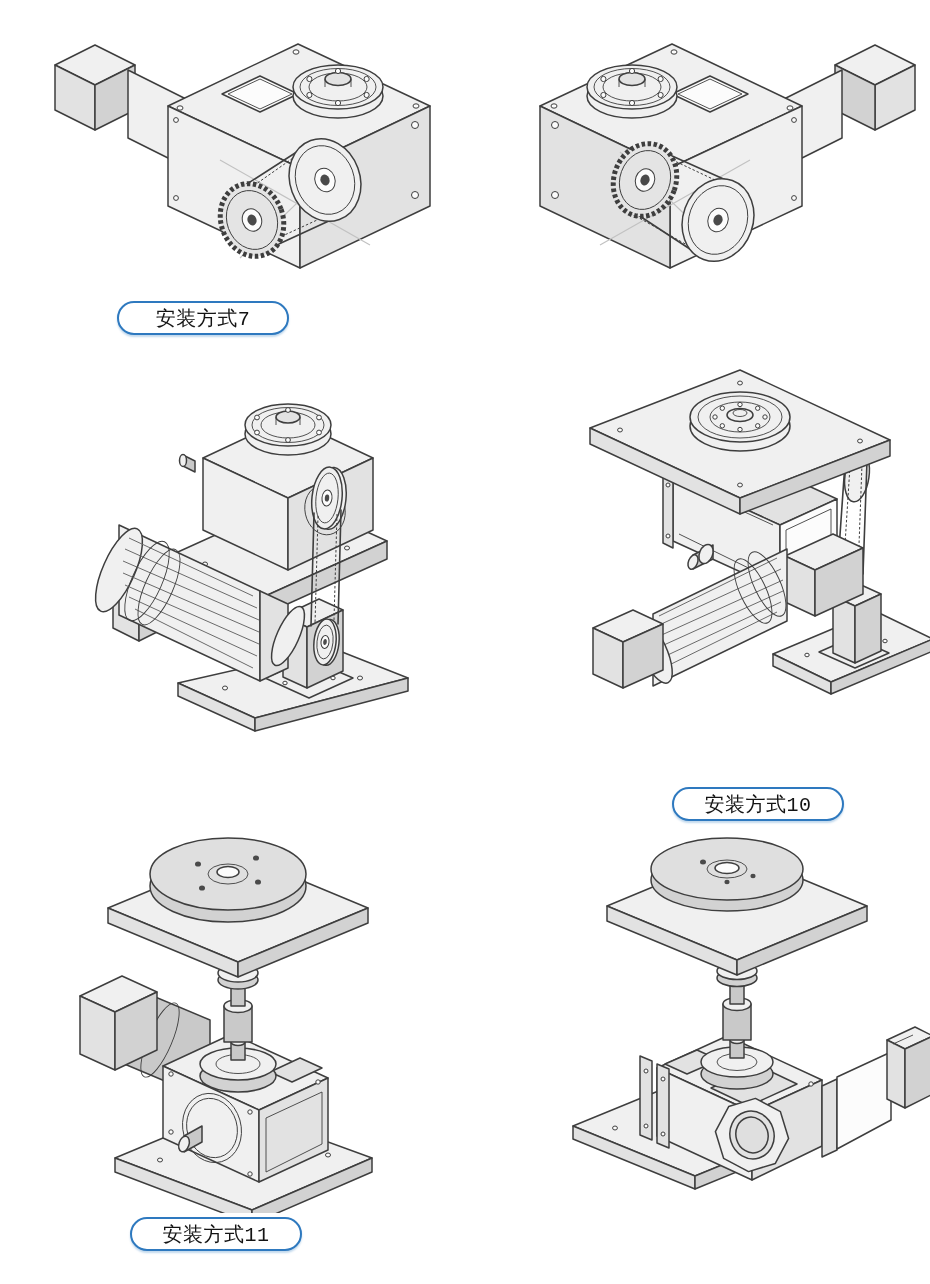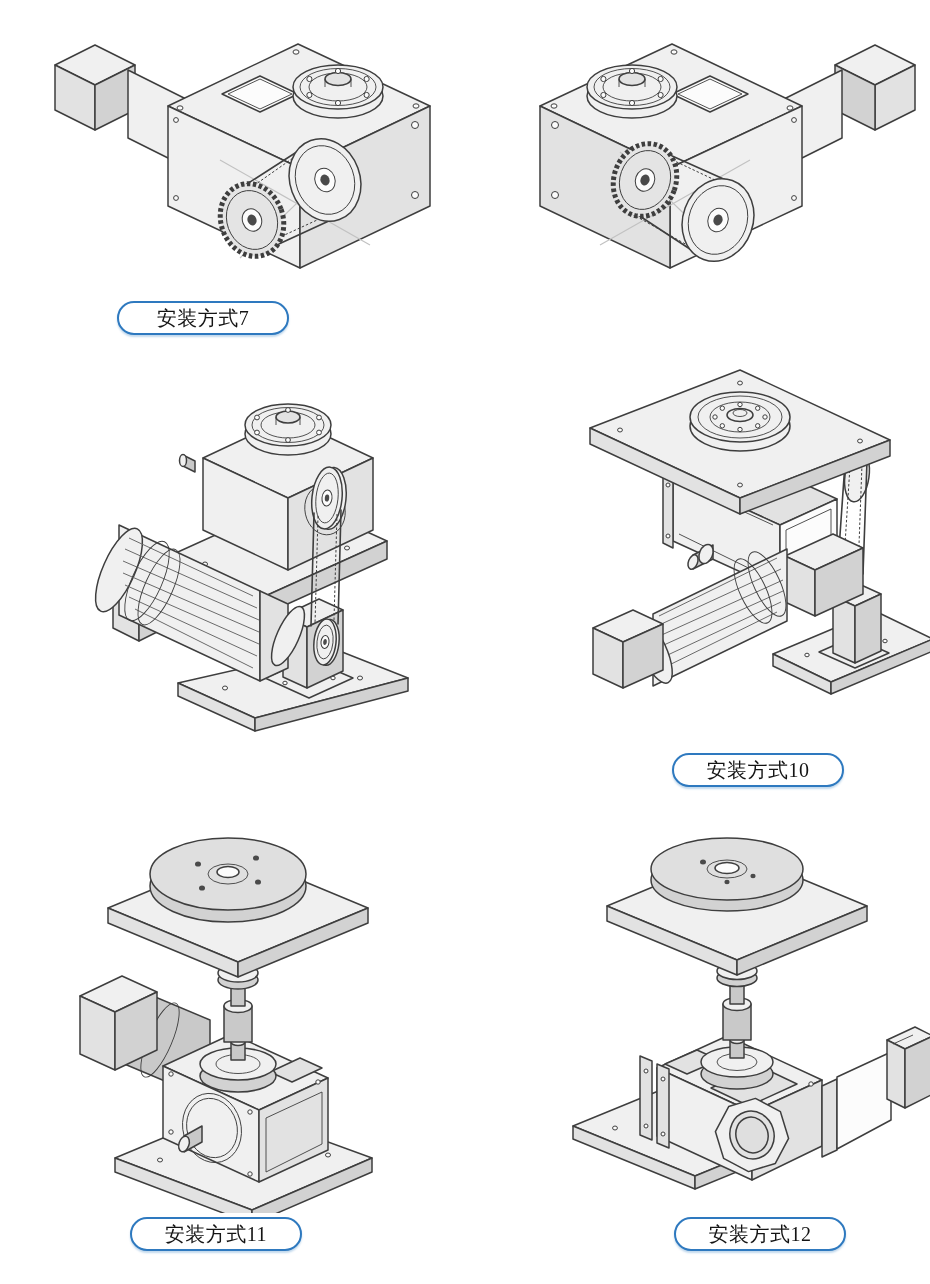--- a/index.html
+++ b/index.html
@@ -1,17 +1,17 @@
 <!DOCTYPE html>
 <html><head>
 <meta charset="utf-8">
 <style>
   html,body{margin:0;padding:0;background:#fff;}
   .page{position:relative;width:930px;height:1284px;background:#ffffff;overflow:hidden;
-        font-family:Liberation Serif, serif;}
+        font-family:Liberation Mono, monospace;}
   .fig{position:absolute;}
   .pill{position:absolute;width:172px;height:34px;background:#ffffff;
         border:2px solid #2e79bf;border-radius:18px;display:flex;align-items:center;justify-content:center;
         font-size:20px;color:#141414;letter-spacing:0.5px;
         box-shadow:0 2px 2px rgba(120,170,215,0.45);box-sizing:border-box;}
   
   svg .lf{fill:#f0f0f0;stroke:#3e3e3e;stroke-width:1.5;stroke-linejoin:round;}
   svg .mf{fill:#e2e2e2;stroke:#3e3e3e;stroke-width:1.5;stroke-linejoin:round;}
   svg .df{fill:#d2d2d2;stroke:#3e3e3e;stroke-width:1.5;stroke-linejoin:round;}
   svg .xf{fill:#c9c9c9;stroke:#3e3e3e;stroke-width:1.5;stroke-linejoin:round;}
@@ -372,23 +372,20 @@
     <ellipse class="thin" cx="182" cy="41" rx="20" ry="9"></ellipse>
     <ellipse class="wf" cx="182" cy="40" rx="12" ry="5.5"></ellipse>
     <ellipse class="hole" cx="158" cy="34" rx="3" ry="2.5"></ellipse>
     <ellipse class="hole" cx="208" cy="48" rx="2.6" ry="2.2"></ellipse>
     <ellipse class="hole" cx="182" cy="54" rx="2.6" ry="2.2"></ellipse>
   </svg>
 
   <div class="pill" style="left:117px;top:301px">
     <span>安装方式7</span>
   </div>
-  <div class="pill" style="left:672px;top:753px">
+  <div class="pill" style="left:672px;top:787px">
     <span>安装方式10</span>
   </div>
   <div class="pill" style="left:130px;top:1217px">
     <span>安装方式11</span>
   </div>
-  <div class="pill" style="left:674px;top:1217px">
-    <span>安装方式12</span>
-  </div>
 
 </div>
 
 </body></html>

